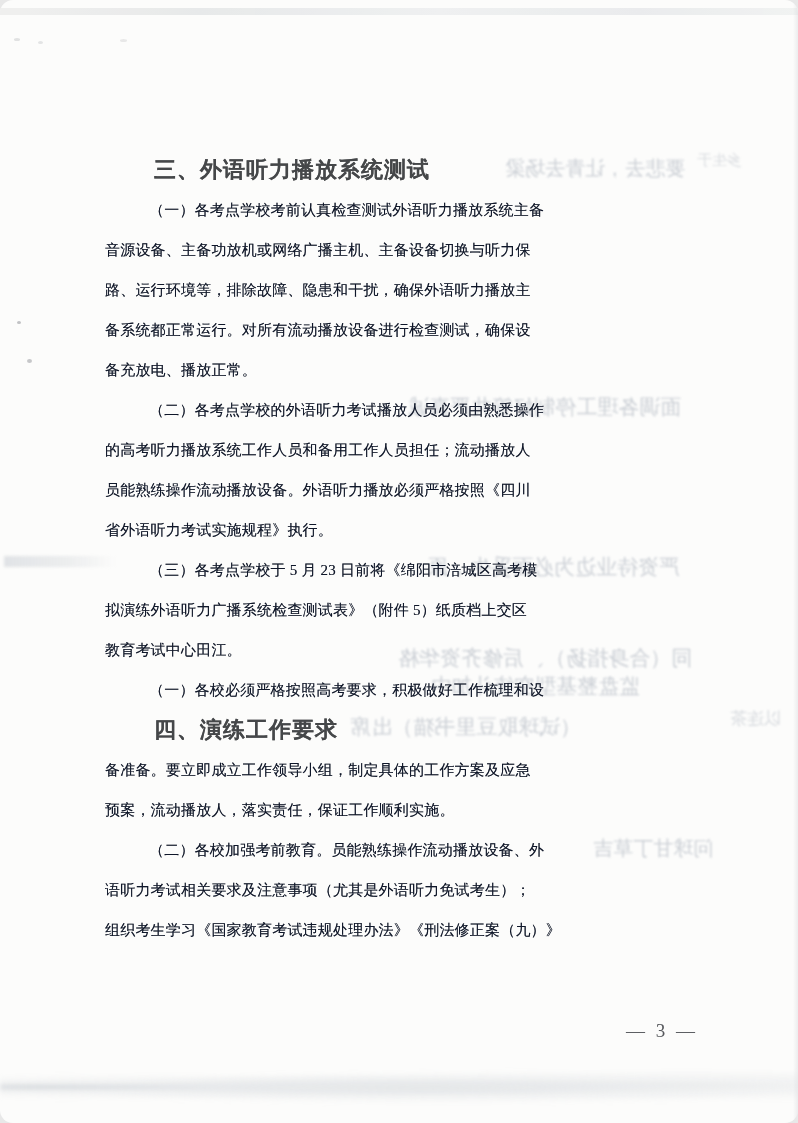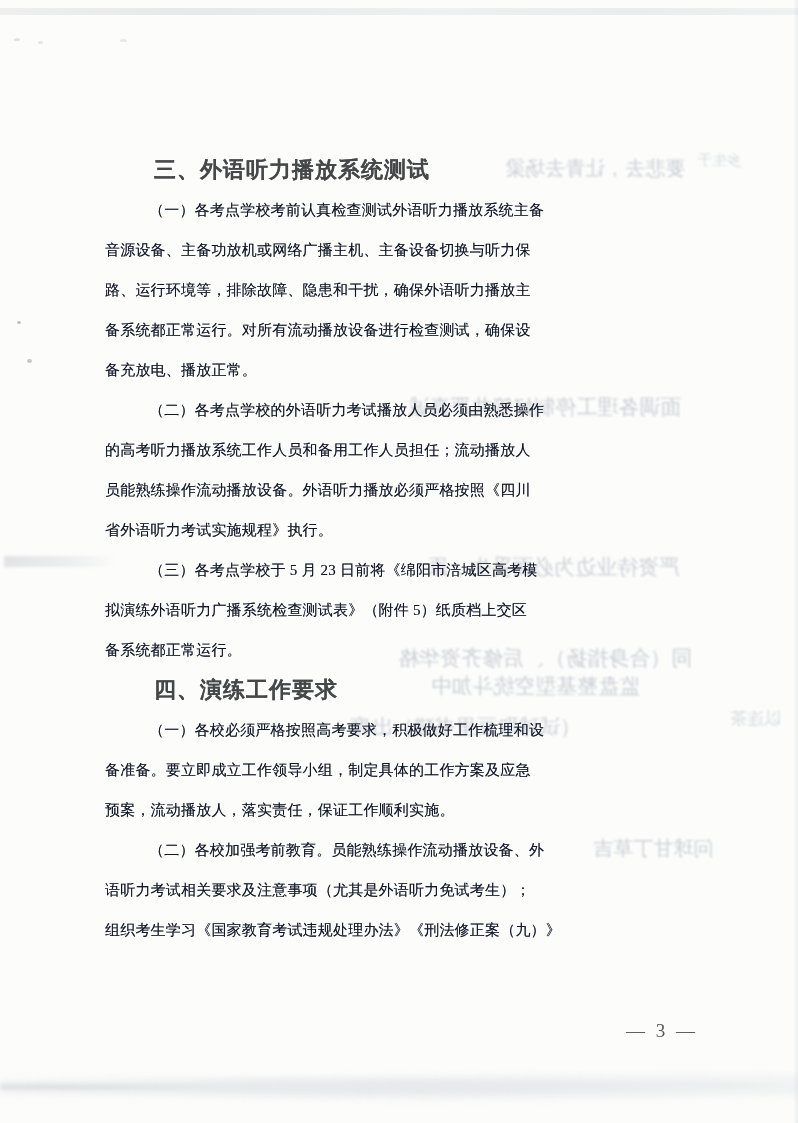--- a/index.html
+++ b/index.html
@@ -1,19 +1,20 @@
 <!DOCTYPE html>
 <html><head>
 <meta charset="utf-8">
 <style>
   html,body{margin:0;padding:0;background:#e8e8e8;}
   .page{
     position:relative;width:798px;height:1123px;margin:0 auto;
     background:#fcfcfb;overflow:hidden;
     font-family:"Liberation Serif","DejaVu Serif",serif;
+    border-radius:13px;
   }
   
   .band-top{
     position:absolute;left:0;top:8px;width:100%;height:7px;
     background:linear-gradient(90deg,#ececec,#e2e4e6 25%,#eceeef 55%,#e6e8ea 80%,#eef0f0);
     opacity:.8;filter:blur(.6px);
   }
   .band-bottom{
     position:absolute;left:0;top:1070px;width:100%;height:34px;
     background:
@@ -106,23 +107,23 @@
     <div class="line">音源设备、主备功放机或网络广播主机、主备设备切换与听力保</div>
     <div class="line">路、运行环境等，排除故障、隐患和干扰，确保外语听力播放主</div>
     <div class="line">备系统都正常运行。对所有流动播放设备进行检查测试，确保设</div>
     <div class="line">备充放电、播放正常。</div>
     <div class="line indent">（二）各考点学校的外语听力考试播放人员必须由熟悉操作</div>
     <div class="line">的高考听力播放系统工作人员和备用工作人员担任；流动播放人</div>
     <div class="line">员能熟练操作流动播放设备。外语听力播放必须严格按照《四川</div>
     <div class="line">省外语听力考试实施规程》执行。</div>
     <div class="line indent">（三）各考点学校于 5 月 23 日前将《绵阳市涪城区高考模</div>
     <div class="line">拟演练外语听力广播系统检查测试表》（附件 5）纸质档上交区</div>
-    <div class="line">备系统都正常运行。</div>
+    <div class="line">教育考试中心田江。</div>
+    <div class="line indent">（一）各校必须严格按照高考要求，积极做好工作梳理和设</div>
     <div class="line heading">四、演练工作要求</div>
-    <div class="line indent">（一）各校必须严格按照高考要求，积极做好工作梳理和设</div>
     <div class="line">备准备。要立即成立工作领导小组，制定具体的工作方案及应急</div>
     <div class="line">预案，流动播放人，落实责任，保证工作顺利实施。</div>
     <div class="line indent">（二）各校加强考前教育。员能熟练操作流动播放设备、外</div>
     <div class="line">语听力考试相关要求及注意事项（尤其是外语听力免试考生）；</div>
     <div class="line">组织考生学习《国家教育考试违规处理办法》《刑法修正案（九）》</div>
   </div>
 
   <div class="page-number">— 3 —</div>
 
 </div>

